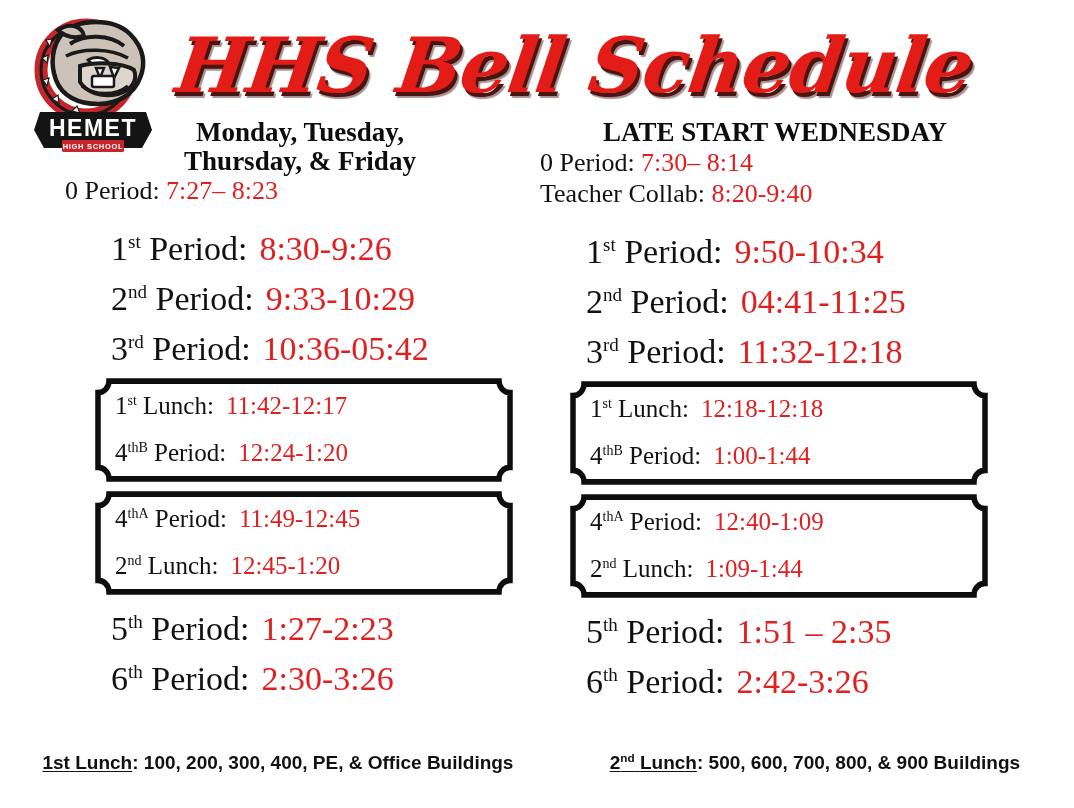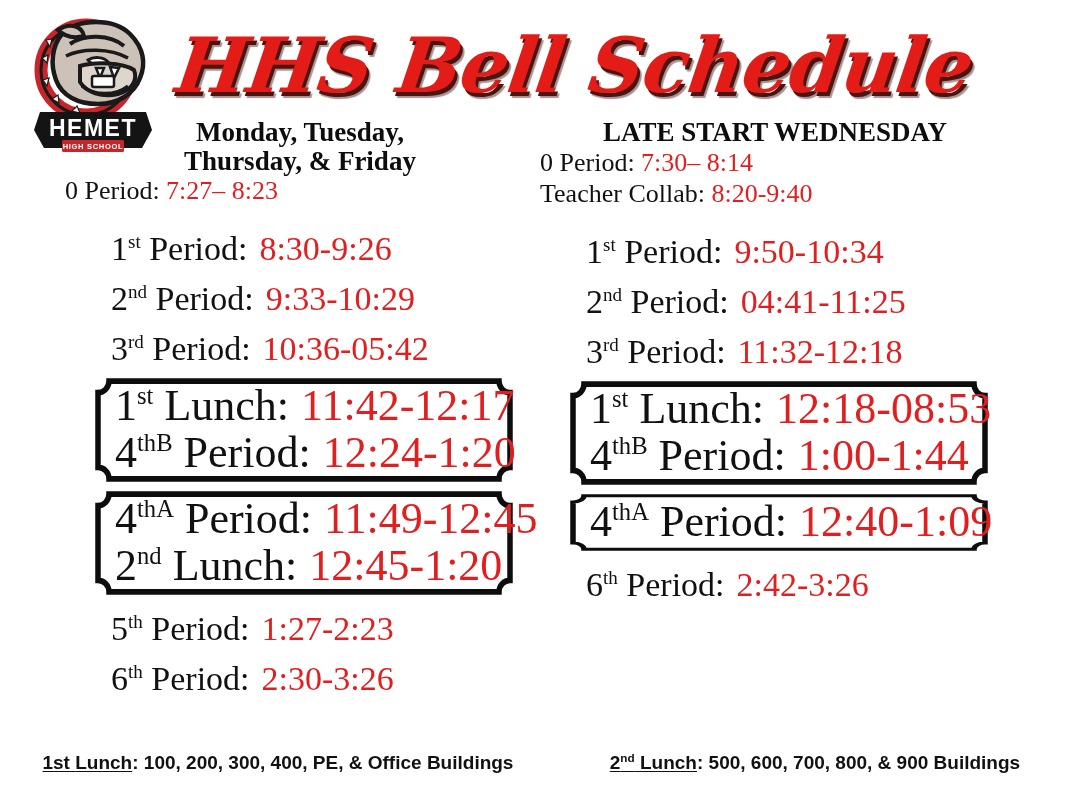--- a/index.html
+++ b/index.html
@@ -77,21 +77,21 @@
     padding:4px 0 6px 16px;
     box-sizing:border-box;
   }
   .lunchbox .frame{
     position:absolute;inset:0;
     pointer-events:none;
   }
   .lunchbox .frame svg{display:block;width:100%;height:100%;}
   .lunchbox .row{
     padding-left:4px;
-    font-size:44px;
+    font-size:25px;
     line-height:47px;
     position:relative;
     z-index:2;
   }
   #box-l1{margin-top:4px;}
   #box-l2{margin-top:9px;}
   #box-r1{margin-top:4px;}
   #box-r2{margin-top:9px;}
   .after-boxes{margin-top:9px;}
 
@@ -247,39 +247,45 @@
     </div>
   </div>
 
   <div class="lunchbox" id="box-r1">
     <div class="frame">
       <svg viewBox="0 0 418 100" preserveAspectRatio="none" aria-hidden="true">
         <path d="M14 3 H404 A11 11 0 0 0 415 14 V86 A11 11 0 0 0 404 97 H14 A11 11 0 0 0 3 86 V14 A11 11 0 0 0 14 3 Z" fill="none" stroke="#0d0d0d" stroke-width="5.5"></path>
       </svg>
     </div>
     <div class="row">
-      <span class="lbl"><span>1</span><sup>st</sup> <span>Lunch:</span></span><span class="t">12:18-08:53</span>
+      <span class="lbl"><span>1</span><sup>st</sup> <span>Lunch:</span></span><span class="t">12:18-12:18</span>
     </div>
     <div class="row">
       <span class="lbl"><span>4</span><sup>thB</sup> <span>Period:</span></span><span class="t">1:00-1:44</span>
     </div>
   </div>
 
   <div class="lunchbox" id="box-r2">
     <div class="frame">
       <svg viewBox="0 0 418 100" preserveAspectRatio="none" aria-hidden="true">
         <path d="M14 3 H404 A11 11 0 0 0 415 14 V86 A11 11 0 0 0 404 97 H14 A11 11 0 0 0 3 86 V14 A11 11 0 0 0 14 3 Z" fill="none" stroke="#0d0d0d" stroke-width="5.5"></path>
       </svg>
     </div>
     <div class="row">
       <span class="lbl"><span>4</span><sup>thA</sup> <span>Period:</span></span><span class="t">12:40-1:09</span>
     </div>
+    <div class="row">
+      <span class="lbl"><span>2</span><sup>nd</sup> <span>Lunch:</span></span><span class="t">1:09-1:44</span>
+    </div>
   </div>
 
   <div class="rows after-boxes">
+    <div class="row">
+      <span class="lbl"><span>5</span><sup>th</sup> <span>Period:</span></span><span class="t">1:51 – 2:35</span>
+    </div>
     <div class="row">
       <span class="lbl"><span>6</span><sup>th</sup> <span>Period:</span></span><span class="t">2:42-3:26</span>
     </div>
   </div>
 </div>
 
 <div id="footer">
   <div class="foot" id="foot-left">
     <u><span>1st</span><sup></sup> <span>Lunch</span></u><span>: 100, 200, 300, 400, PE, &amp; Office Buildings</span>
   </div>

